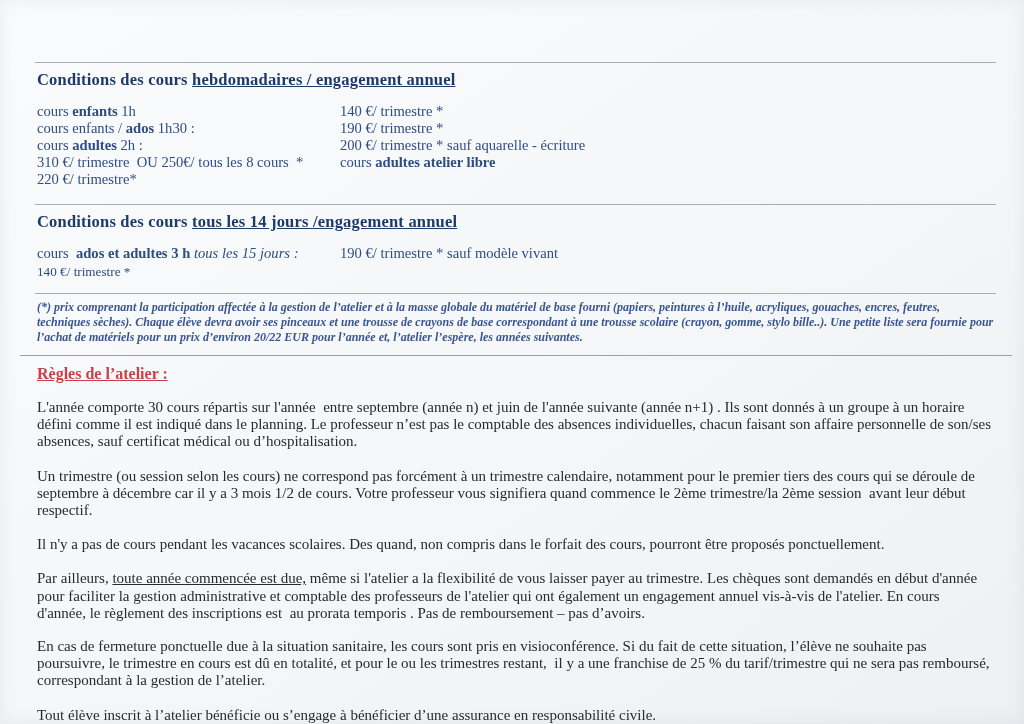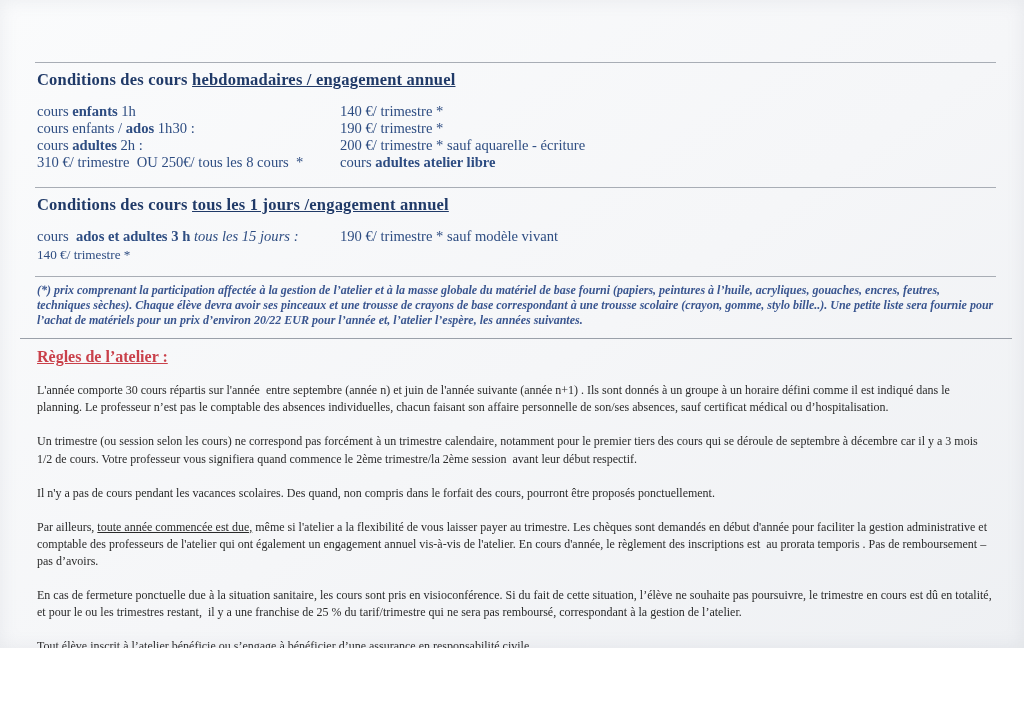--- a/index.html
+++ b/index.html
@@ -3,21 +3,21 @@
 <meta charset="utf-8">
 <style>
   html, body { margin: 0; padding: 0; }
   body {
     width: 1024px; height: 724px;
     background: #ffffff;
     font-family: "Liberation Serif", serif;
   }
   .scan-page {
     position: relative;
-    width: 1024px; height: 648px;
+    width: 1024px; height: 724px;
     box-sizing: border-box;
     background: linear-gradient(145deg, #fafbfc 0%, #f5f6f8 55%, #eef0f3 100%);
     overflow: hidden;
   }
   .scan-page::after {
     
     content: "";
     position: absolute; inset: 0;
     box-shadow: inset 0 0 18px rgba(120,130,145,0.12);
     pointer-events: none;
@@ -59,21 +59,21 @@
   }
   .rules-heading {
     margin: 9px 30px 0 37px;
     font-size: 16px;
     font-weight: bold;
     color: #c9404a;
     text-decoration: underline;
   }
   .para {
     margin: 17px 32px 0 37px;
-    font-size: 12px;
+    font-size: 15px;
     line-height: 17.2px;
     color: #2a2a2a;
     white-space: pre-wrap;
   }
   .para.gap-lg { margin-top: 16px; }
 
   
   .sp-top { height: 62px; }
   .gap-after-weekly { height: 16px; }
   .gap-after-biweekly { height: 13px; }
@@ -92,26 +92,27 @@
 
   <div class="price-grid">
     <div class="cell"><span>cours </span><span style="font-weight: bold;">enfants</span><span> 1h</span></div>
     <div class="cell">140 €/ trimestre *</div>
     <div class="cell"><span>cours enfants / </span><span style="font-weight: bold;">ados</span><span> 1h30 :</span></div>
     <div class="cell">190 €/ trimestre *</div>
     <div class="cell"><span>cours </span><span style="font-weight: bold;">adultes</span><span> 2h :</span></div>
     <div class="cell">200 €/ trimestre * sauf aquarelle - écriture</div>
     <div class="cell">310 €/ trimestre  OU 250€/ tous les 8 cours  *</div>
     <div class="cell"><span>cours </span><span style="font-weight: bold;">adultes atelier libre</span></div>
+    <div class="cell">220 €/ trimestre*</div>
   </div>
 
   <div class="gap-after-weekly"></div>
   <hr class="rule">
 
-  <h2 class="sec-heading"><span>Conditions des cours </span><span style="text-decoration: underline;">tous les 1 jours /engagement annuel</span></h2>
+  <h2 class="sec-heading"><span>Conditions des cours </span><span style="text-decoration: underline;">tous les 14 jours /engagement annuel</span></h2>
 
   <div class="price-grid biweekly">
     <div class="cell"><span>cours  </span><span style="font-weight: bold;">ados et adultes 3 h </span><span style="font-style: italic;">tous les 15 jours :</span></div>
     <div class="cell">190 €/ trimestre * sauf modèle vivant</div>
     <div class="cell row-small">140 €/ trimestre *</div>
   </div>
 
   <div class="gap-after-biweekly"></div>
   <hr class="rule">
 

